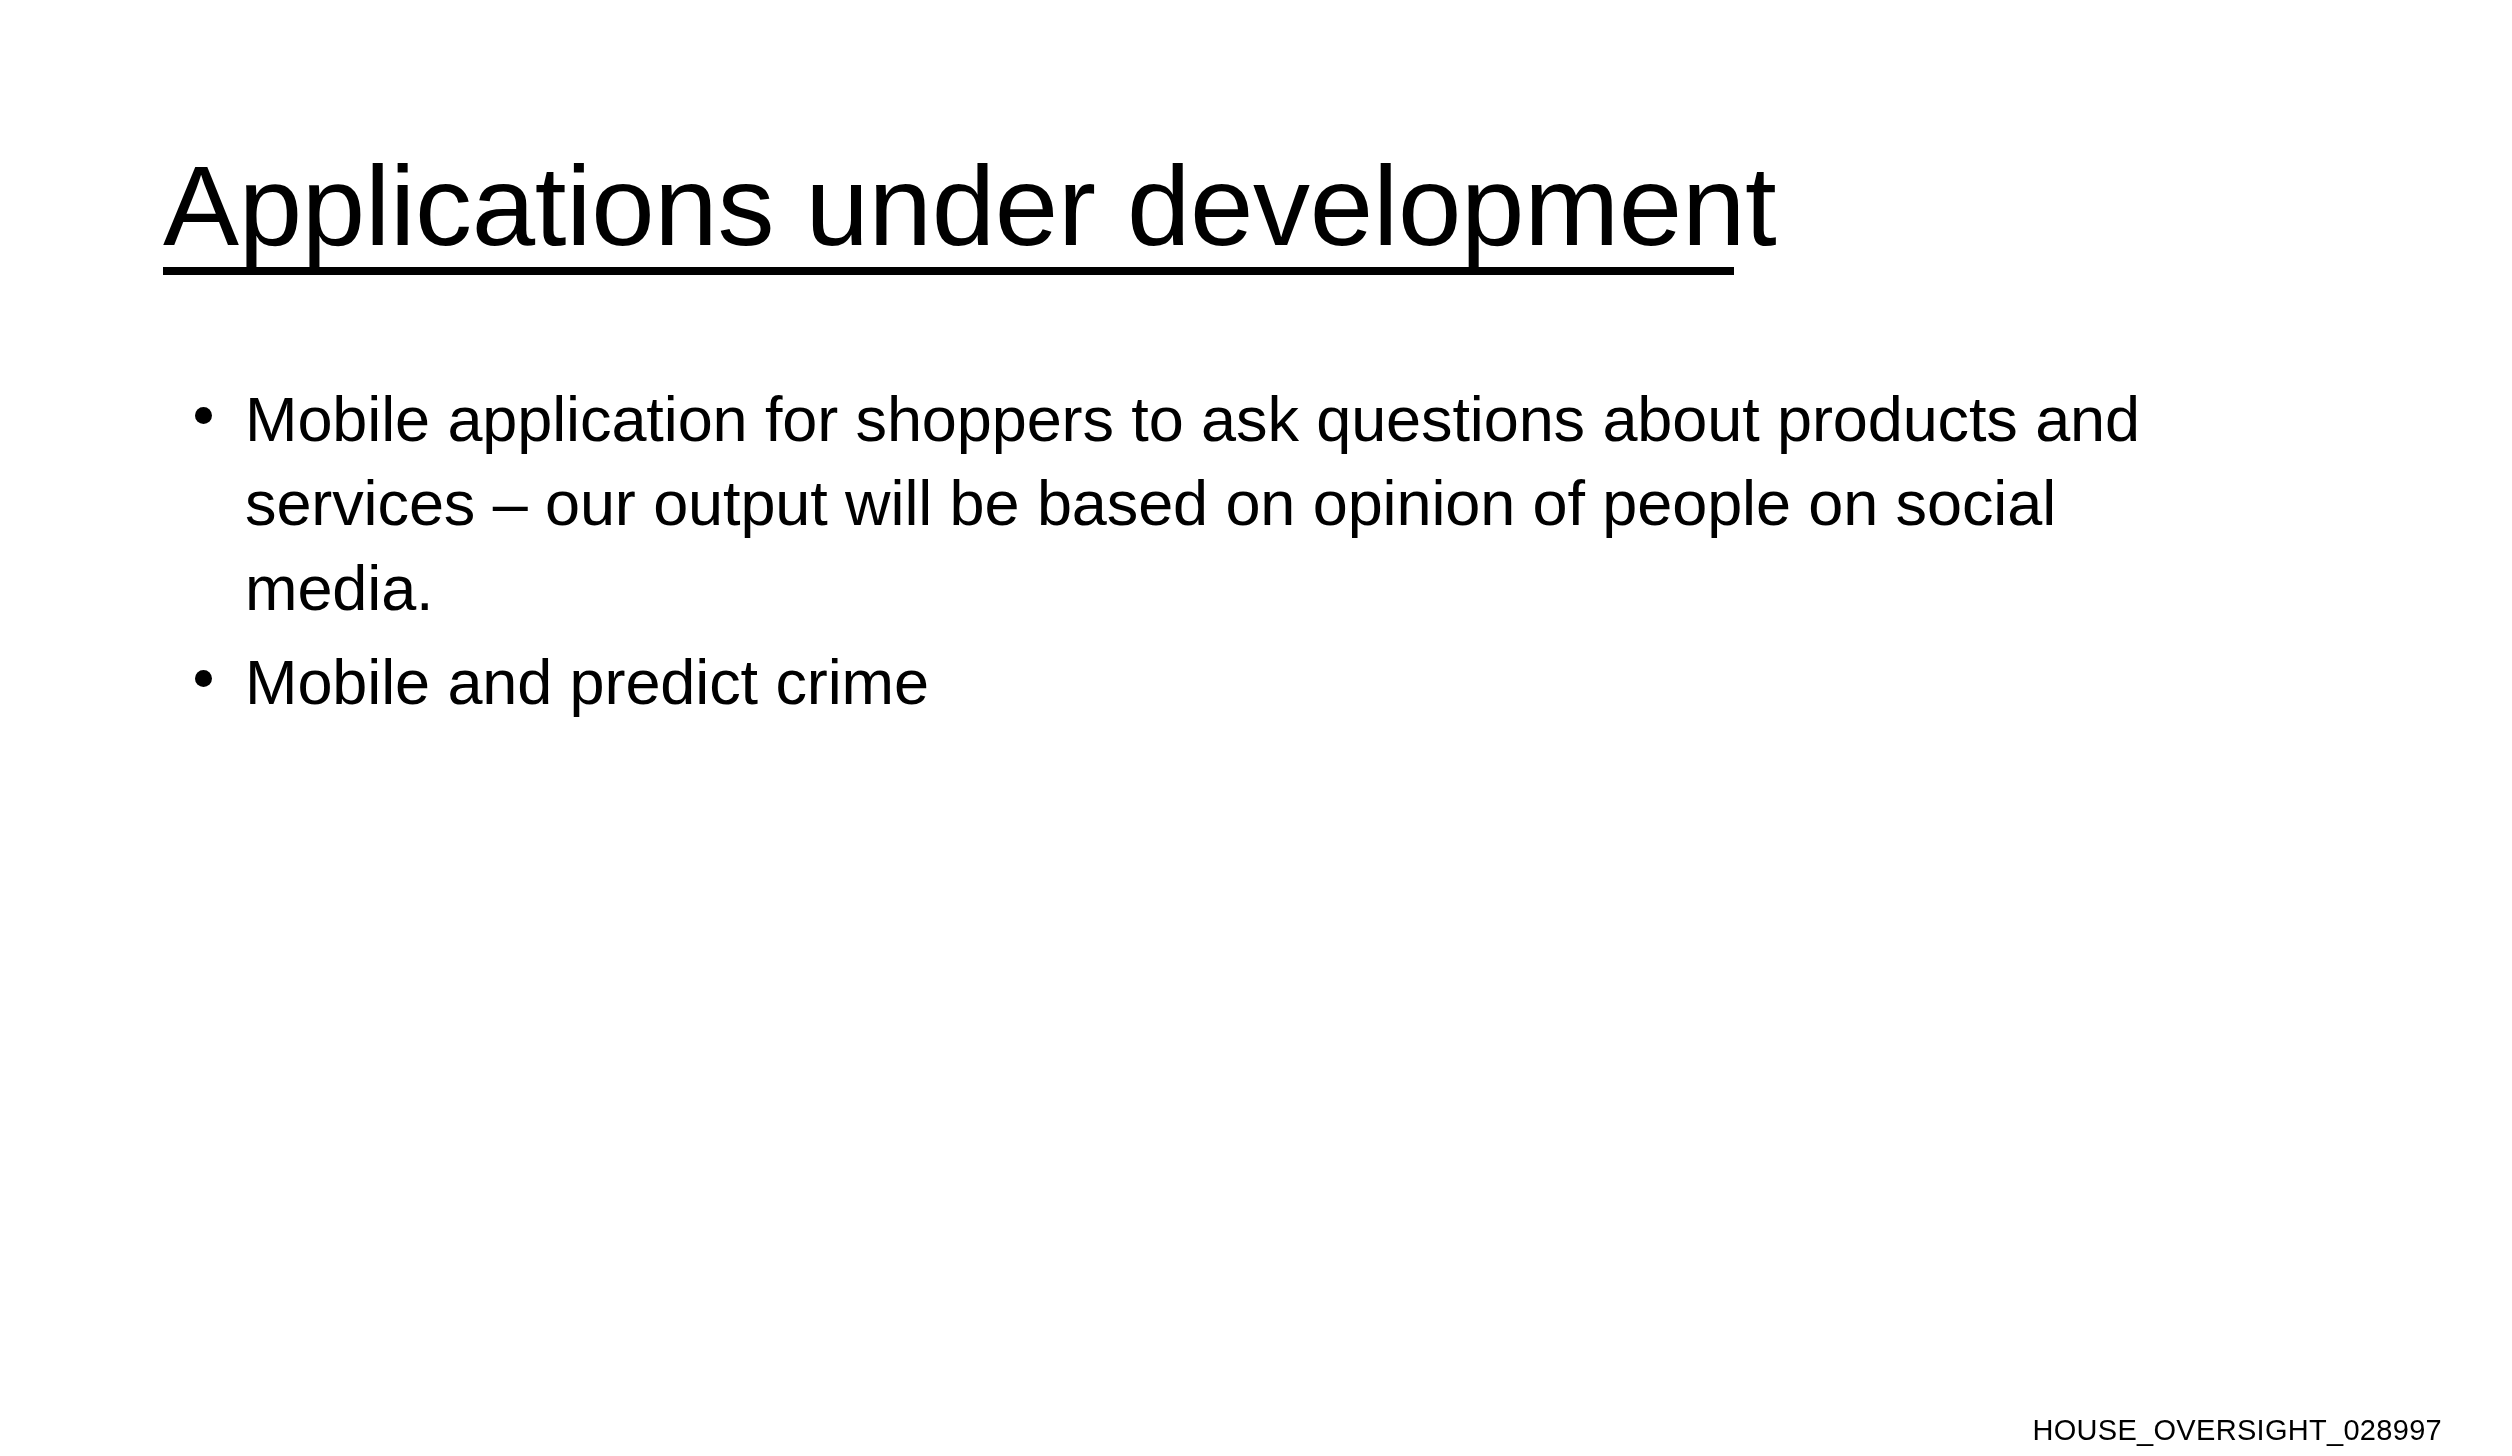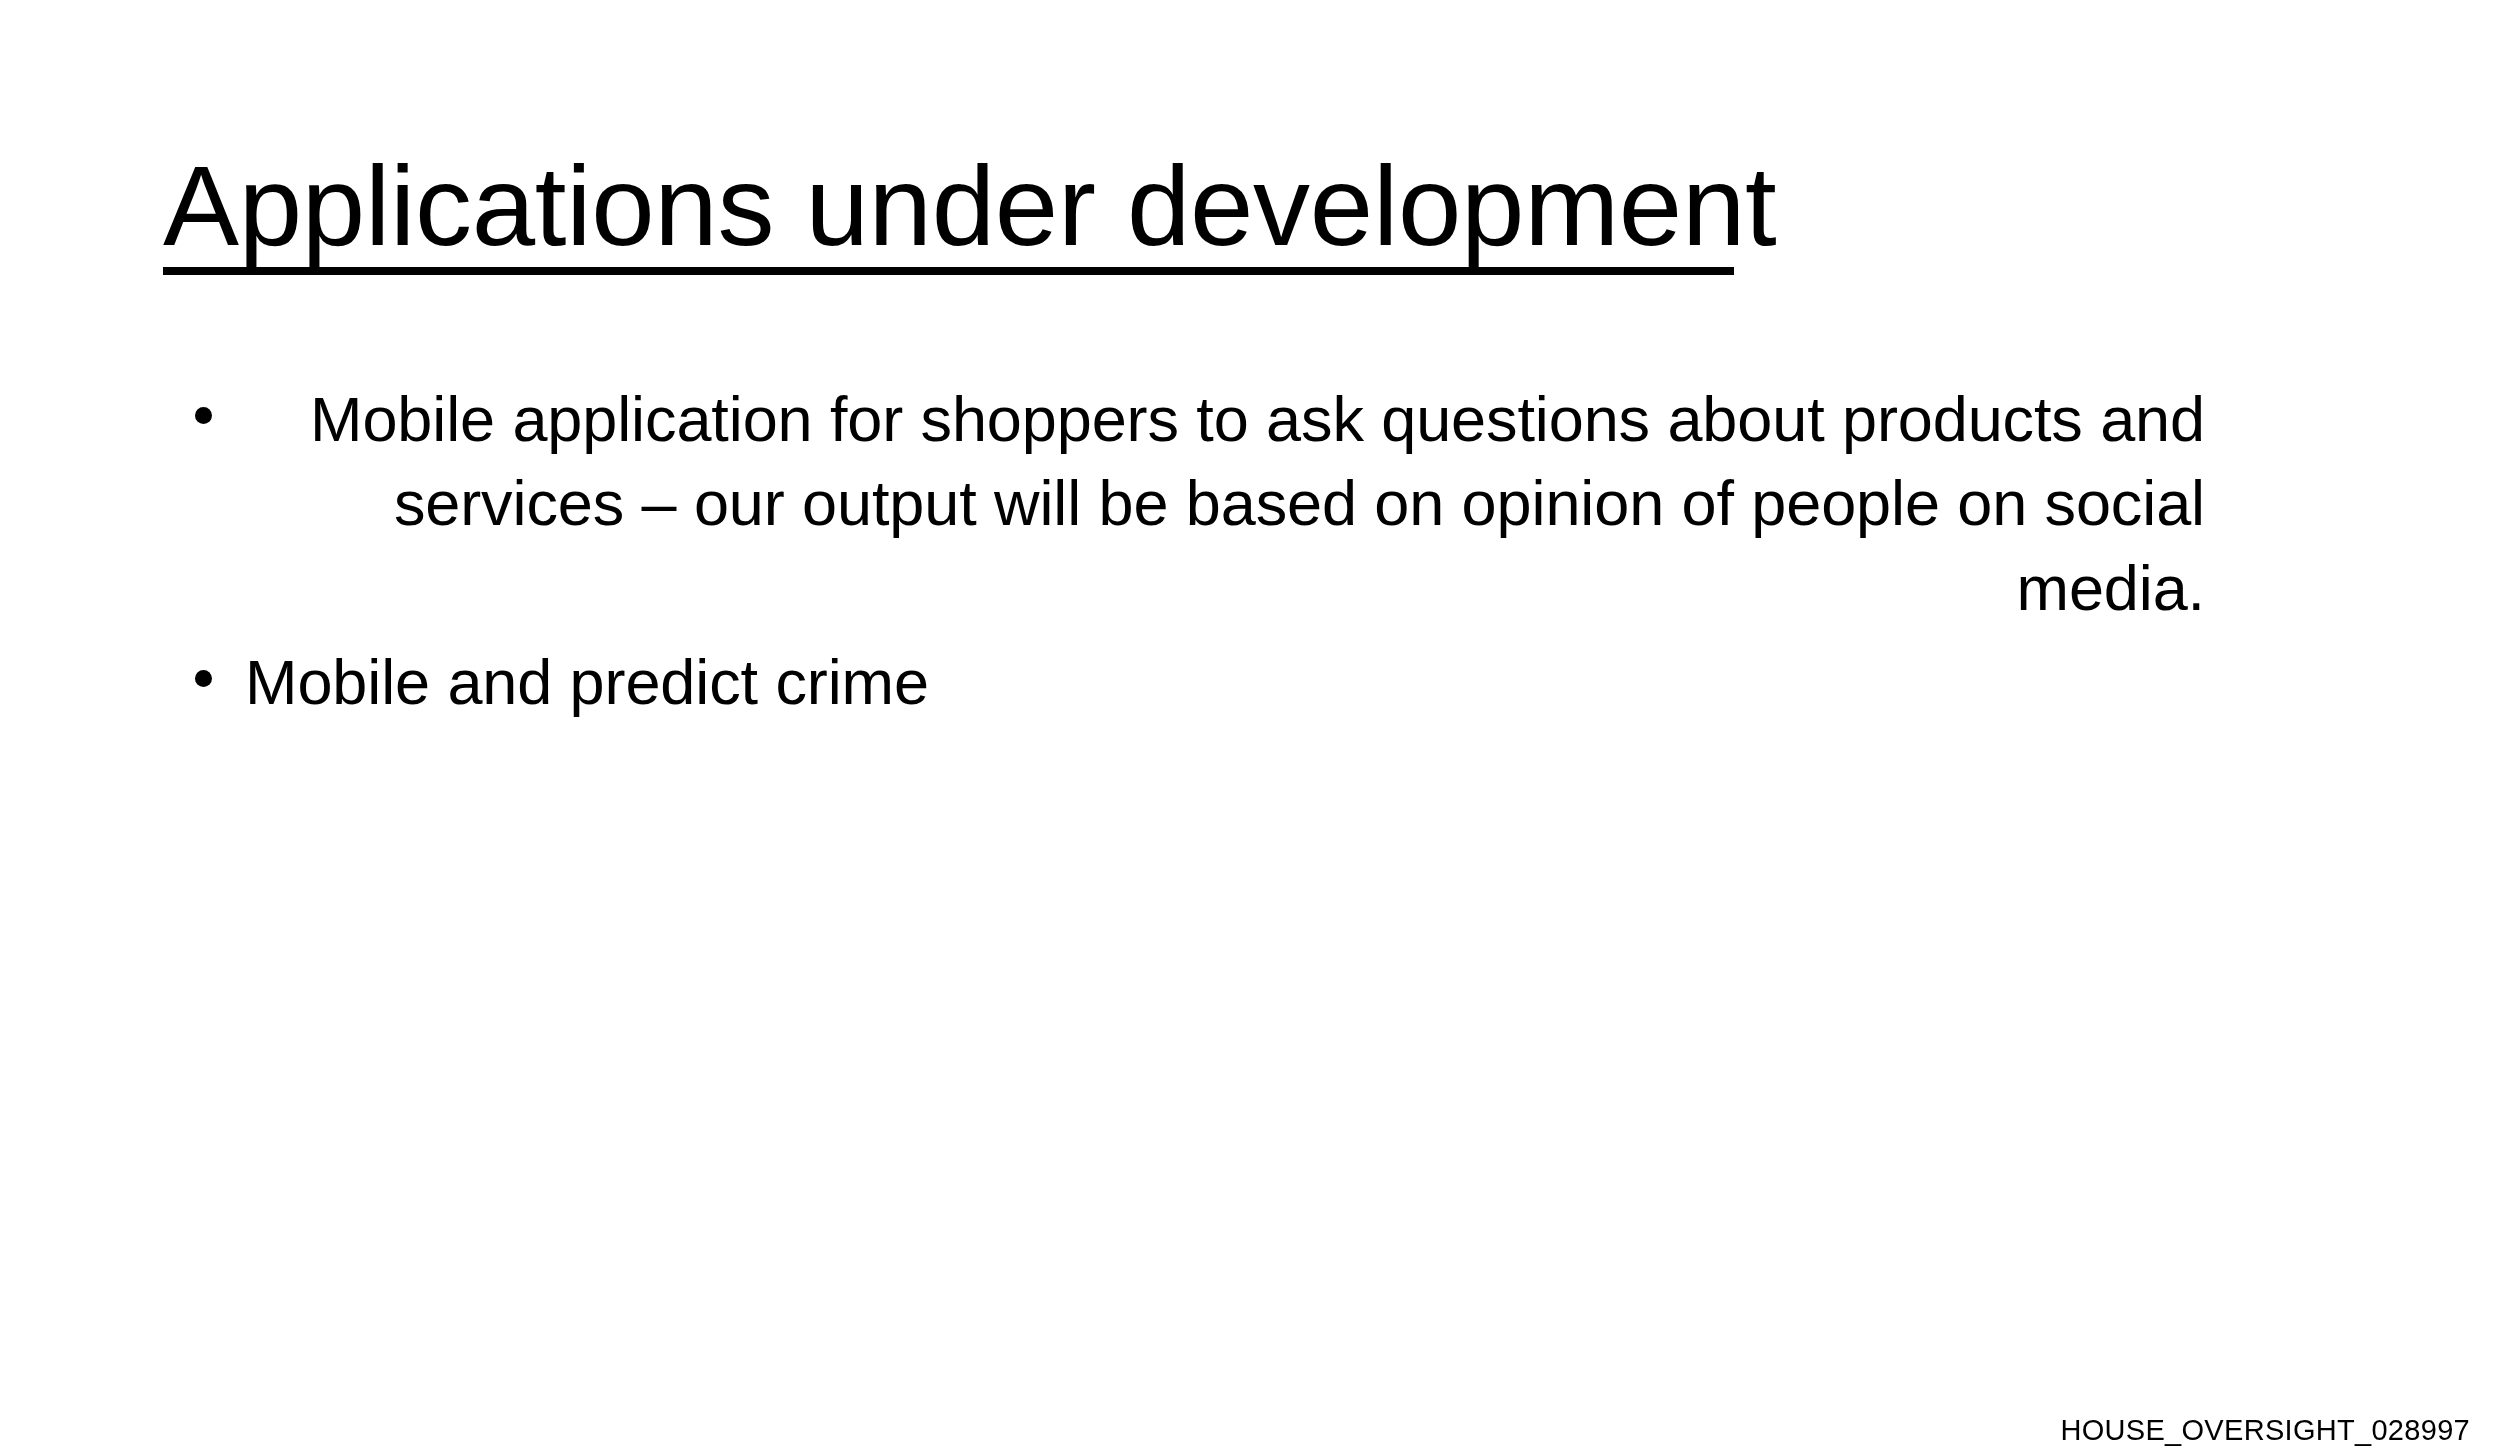--- a/index.html
+++ b/index.html
@@ -9,21 +9,20 @@
     background: #ffffff;
   }
 
   #slide {
     position: relative;
     width: 2456px;
     height: 1456px;
     background: #ffffff;
     overflow: hidden;
     font-family: "Liberation Sans", "DejaVu Sans", sans-serif;
-    padding-left: 28px;
     -webkit-font-smoothing: antialiased;
   }
 
   
   #title-block {
     position: absolute;
     left: 163px;
     top: 144px;
     width: 2186px;
   }
@@ -86,21 +85,20 @@
     background: #000000;
   }
 
   li.bullet-item .bullet-text {
     display: block;
   }
 
   
   li.bullet-item.wide .bullet-text {
     max-width: 1960px;
-    text-align: right;
   }
 
   
   #footer-stamp {
     position: absolute;
     right: 14px;
     bottom: 11.3px;
     font-family: "Liberation Sans", "DejaVu Sans", sans-serif;
     font-size: 29px;
     font-weight: 400;

